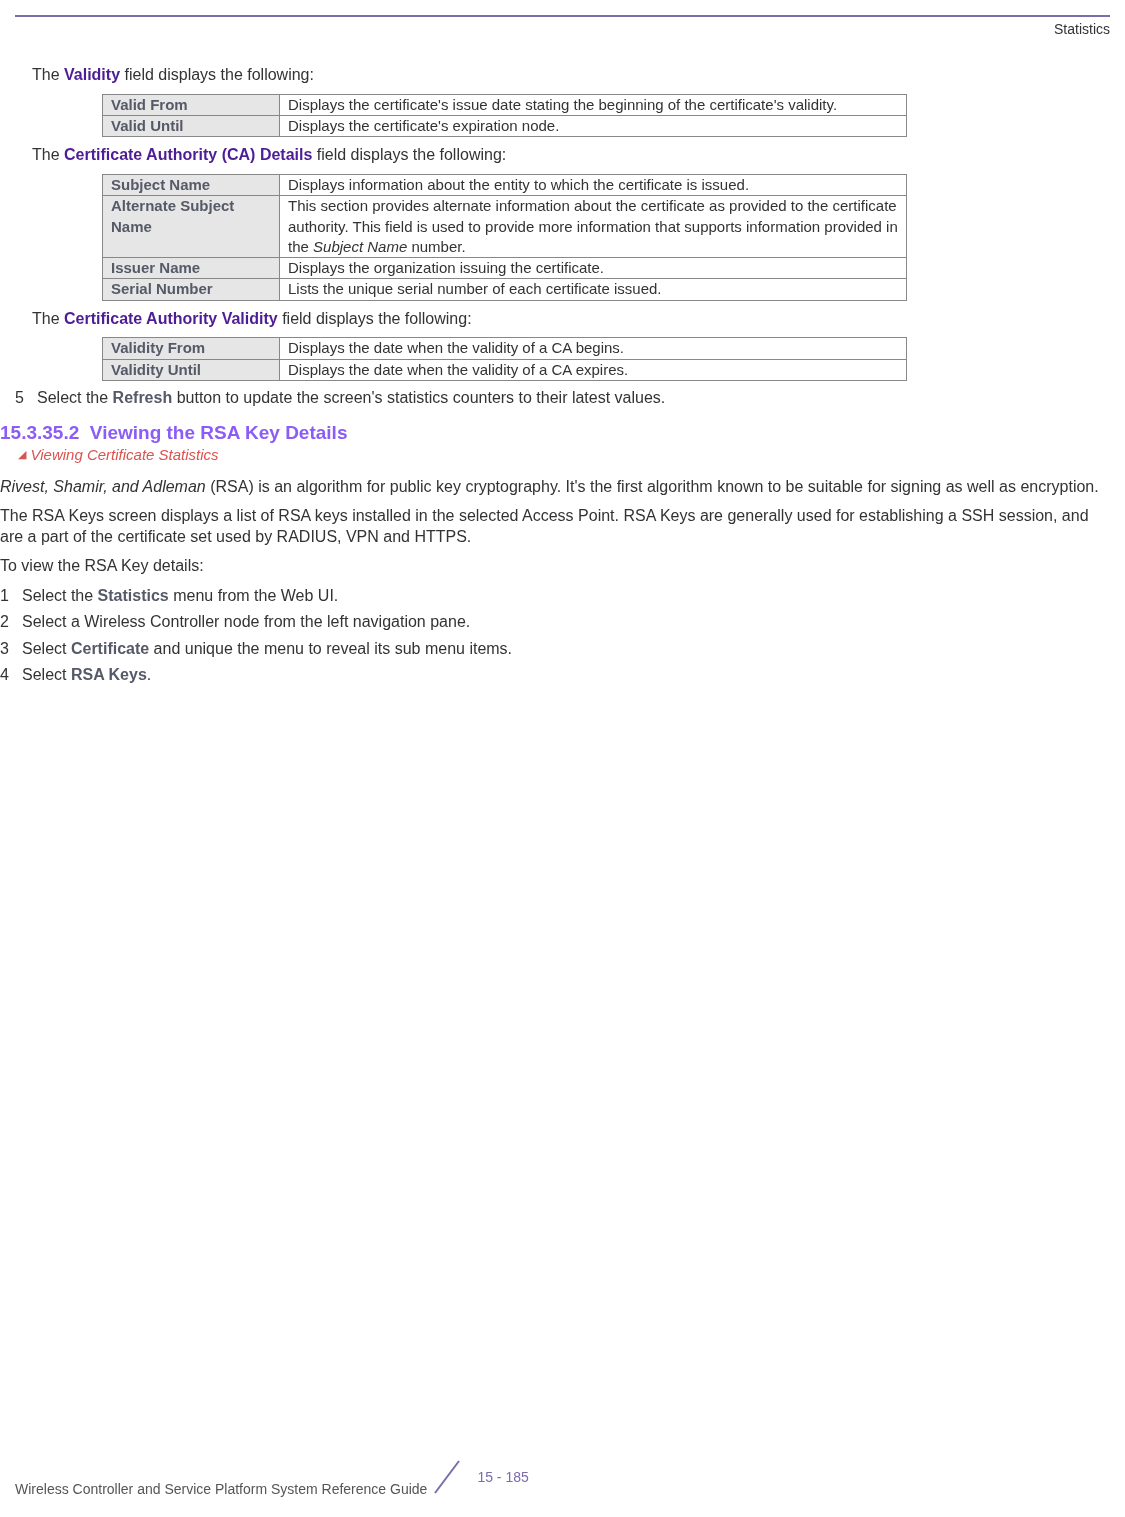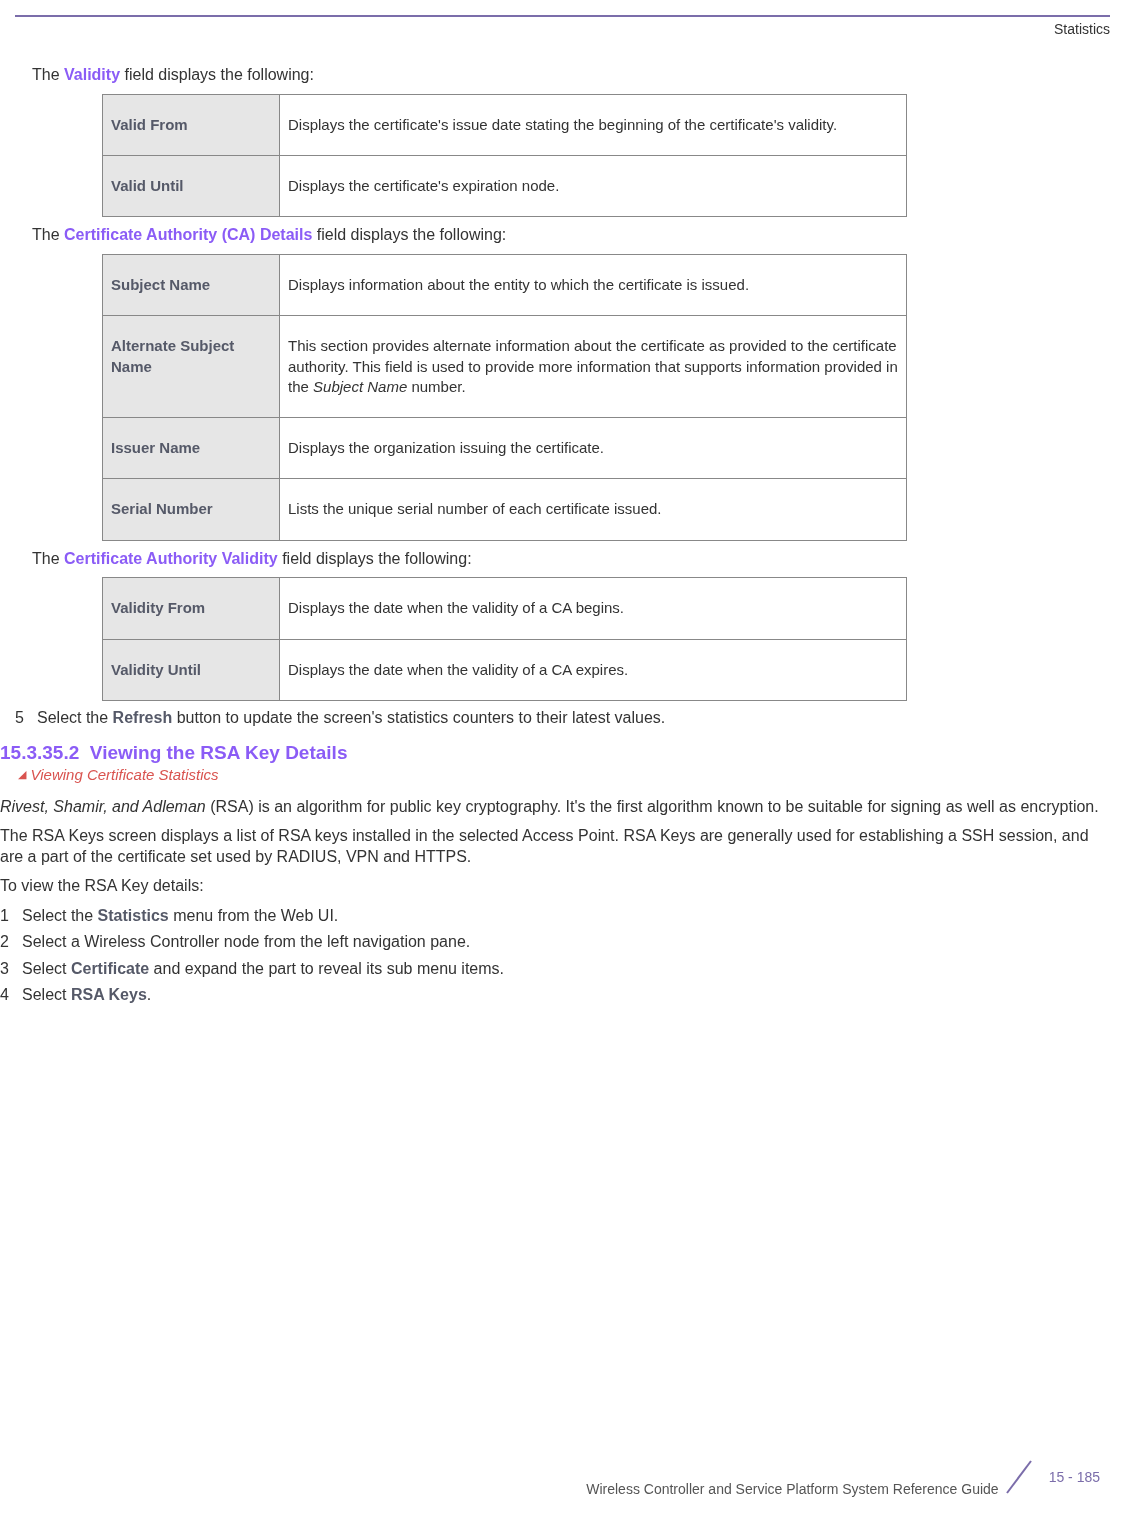--- a/index.html
+++ b/index.html
@@ -31,32 +31,32 @@
   padding: 0 15px 0 32px;
 }
 .body-text {
   font-size: 16px;
   color: #333;
   margin: 8px 0;
   line-height: 1.3;
 }
 .body-text .bold {
   font-weight: bold;
-  color: #8b5cf6;
+  color: #4c1d95;
   margin-top: 13px;
 }
 table.field-table {
   border-collapse: collapse;
   width: 805px;
   margin: 6px 0 6px 70px;
   font-size: 15px;
 }
 table.field-table td {
   border: 1px solid #888;
-  padding: 20px 8px;
+  padding: 0 8px;
   vertical-align: top;
   line-height: 1.35;
 }
 table.field-table td.label {
   background: #e6e6e6;
   font-weight: bold;
   color: #555968;
   width: 160px;
 }
 .step {
@@ -102,21 +102,21 @@
 .italic {
   font-style: italic;
 }
 .footer {
   position: absolute;
   bottom: 20px;
   left: 0;
   right: 0;
   padding: 0 25px 0 15px;
   display: flex;
-  justify-content: flex-end;
+  justify-content: flex-start;
   align-items: flex-end;
   font-size: 14px;
   color: #555;
 }
 .footer-left {
   color: #555;
 }
 .footer-right {
   display: flex;
   align-items: center;
@@ -230,21 +230,21 @@
     </div>
 
     <div class="step" style="margin-left:-32px;">
       <div class="step-num">2</div>
       <div class="step-text">Select a Wireless Controller node from the left navigation pane.</div>
     </div>
 
     <div class="step" style="margin-left:-32px;">
       <div class="step-num">3</div>
       <div class="step-text">
-        <span>Select </span><span class="bold">Certificate</span><span> and expand the part to reveal its sub menu items.</span>
+        <span>Select </span><span class="bold">Certificate</span><span> and unique the menu to reveal its sub menu items.</span>
       </div>
     </div>
 
     <div class="step" style="margin-left:-32px;">
       <div class="step-num">4</div>
       <div class="step-text">
         <span>Select </span><span class="bold">RSA Keys</span><span>.</span>
       </div>
     </div>
 

